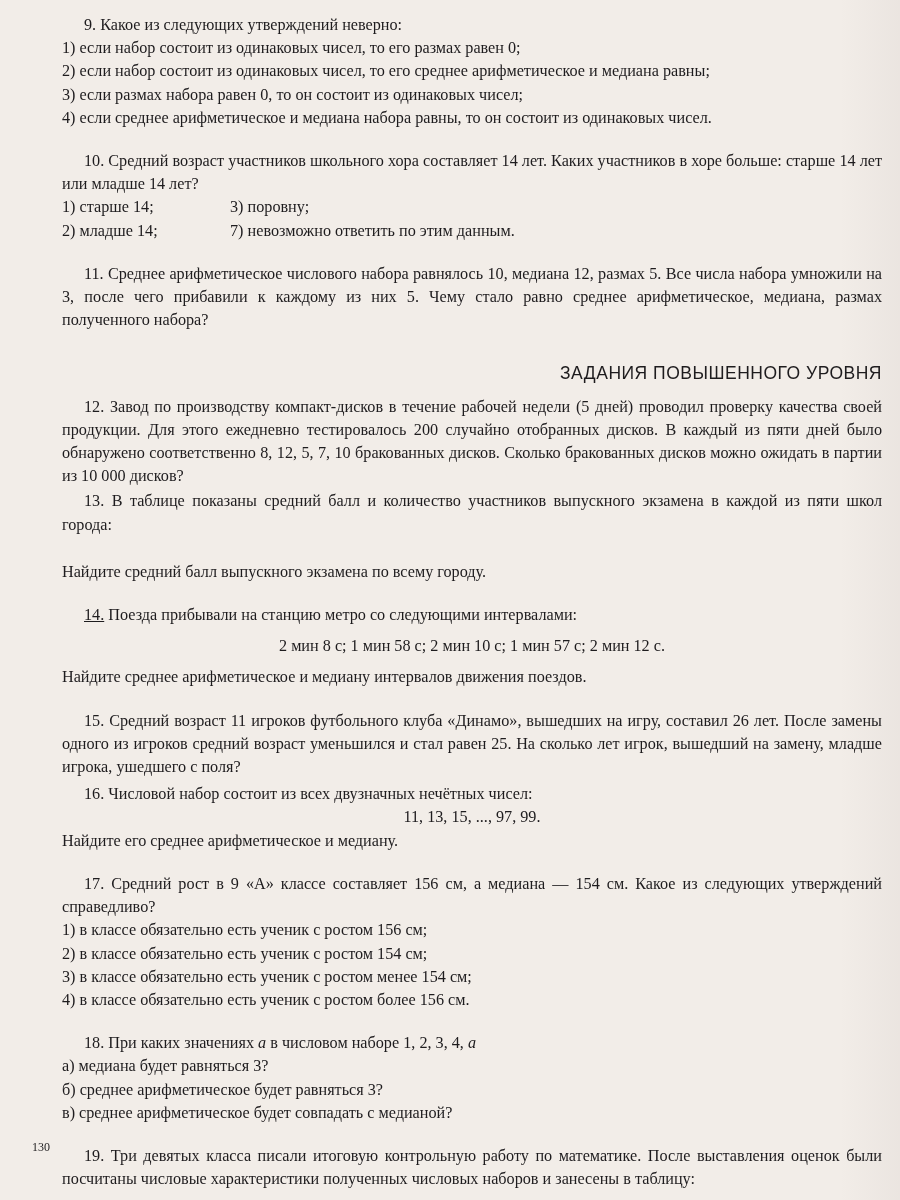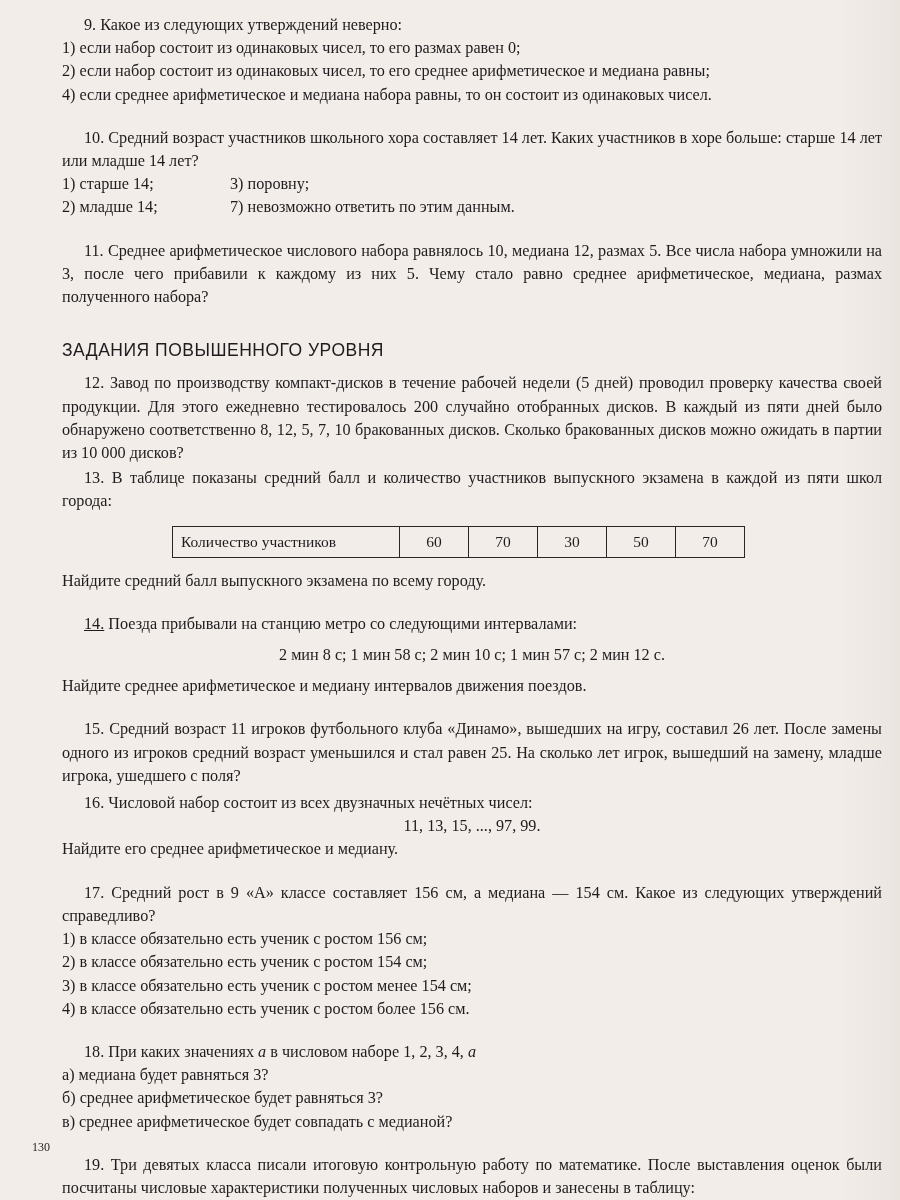--- a/index.html
+++ b/index.html
@@ -9,21 +9,21 @@
     font-family: "Liberation Serif", "DejaVu Serif", serif;
     color: #1e1c1e;
     position: relative;
   }
   .page { position: absolute; left: 62px; top: 14px; width: 820px; font-size: 16.2px; line-height: 23.2px; }
   p { margin: 0; text-align: justify; }
   .task { margin-top: 20px; }
   .task:first-child { margin-top: 0; }
   .opts2 { display: grid; grid-template-columns: 168px 1fr; }
   .heading {
-    text-align: left; font-family: "Liberation Sans", "DejaVu Sans", sans-serif;
+    text-align: right; font-family: "Liberation Sans", "DejaVu Sans", sans-serif;
     font-size: 17.5px; letter-spacing: 0.5px; margin: 30px 0 10px 0; font-weight: normal;
   }
   .center { text-align: center; }
   table.data {
     border-collapse: collapse; margin: 12px 0 12px 110px; font-size: 15.5px;
   }
   table.data td {
     border: 1px solid #2a2628; height: 30px; padding: 0 8px; text-align: center; min-width: 52px;
   }
   table.data td.lbl { text-align: left; width: 210px; }
@@ -36,20 +36,21 @@
 <body>
 
 <div class="shade"></div>
 
 <div class="page">
 
   <div class="task">
     <p style="padding-left:22px">9. Какое из следующих утверждений неверно:</p>
     <p>1) если набор состоит из одинаковых чисел, то его размах равен 0;</p>
     <p>2) если набор состоит из одинаковых чисел, то его среднее арифметическое и медиана равны;</p>
+    <p>3) если размах набора равен 0, то он состоит из одинаковых чисел;</p>
     <p>4) если среднее арифметическое и медиана набора равны, то он состоит из одинаковых чисел.</p>
   </div>
 
   <div class="task">
     <p style="text-indent:22px">10. Средний возраст участников школьного хора составляет 14 лет. Каких участников в хоре больше: старше 14 лет или младше 14 лет?</p>
     <div class="opts2">
       <span>1) старше 14;</span>
       <span>3) поровну;</span>
       <span>2) младше 14;</span>
       <span>7) невозможно ответить по этим данным.</span>
@@ -63,28 +64,20 @@
   <div class="heading">ЗАДАНИЯ ПОВЫШЕННОГО УРОВНЯ</div>
 
   <div class="task" style="margin-top:0">
     <p style="text-indent:22px">12. Завод по производству компакт-дисков в течение рабочей недели (5 дней) проводил проверку качества своей продукции. Для этого ежедневно тестировалось 200 случайно отобранных дисков. В каждый из пяти дней было обнаружено соответственно 8, 12, 5, 7, 10 бракованных дисков. Сколько бракованных дисков можно ожидать в партии из 10 000 дисков?</p>
   </div>
 
   <div class="task" style="margin-top:2px">
     <p style="text-indent:22px">13. В таблице показаны средний балл и количество участников выпускного экзамена в каждой из пяти школ города:</p>
     <table class="data">
       <tbody>
-      <tr>
-        <td class="lbl">Количество участников</td>
-        <td class="num">60</td>
-        <td class="num">70</td>
-        <td class="num">30</td>
-        <td class="num">50</td>
-        <td class="num">70</td>
-      </tr>
     </tbody>
       </table>
     <p>Найдите средний балл выпускного экзамена по всему городу.</p>
   </div>
 
   <div class="task">
     <p style="padding-left:22px"><span class="underline">14.</span><span> Поезда прибывали на станцию метро со следующими интервалами:</span></p>
     <p class="center" style="margin:8px 0">2 мин 8 с; 1 мин 58 с; 2 мин 10 с; 1 мин 57 с; 2 мин 12 с.</p>
     <p>Найдите среднее арифметическое и медиану интервалов движения поездов.</p>
   </div>

